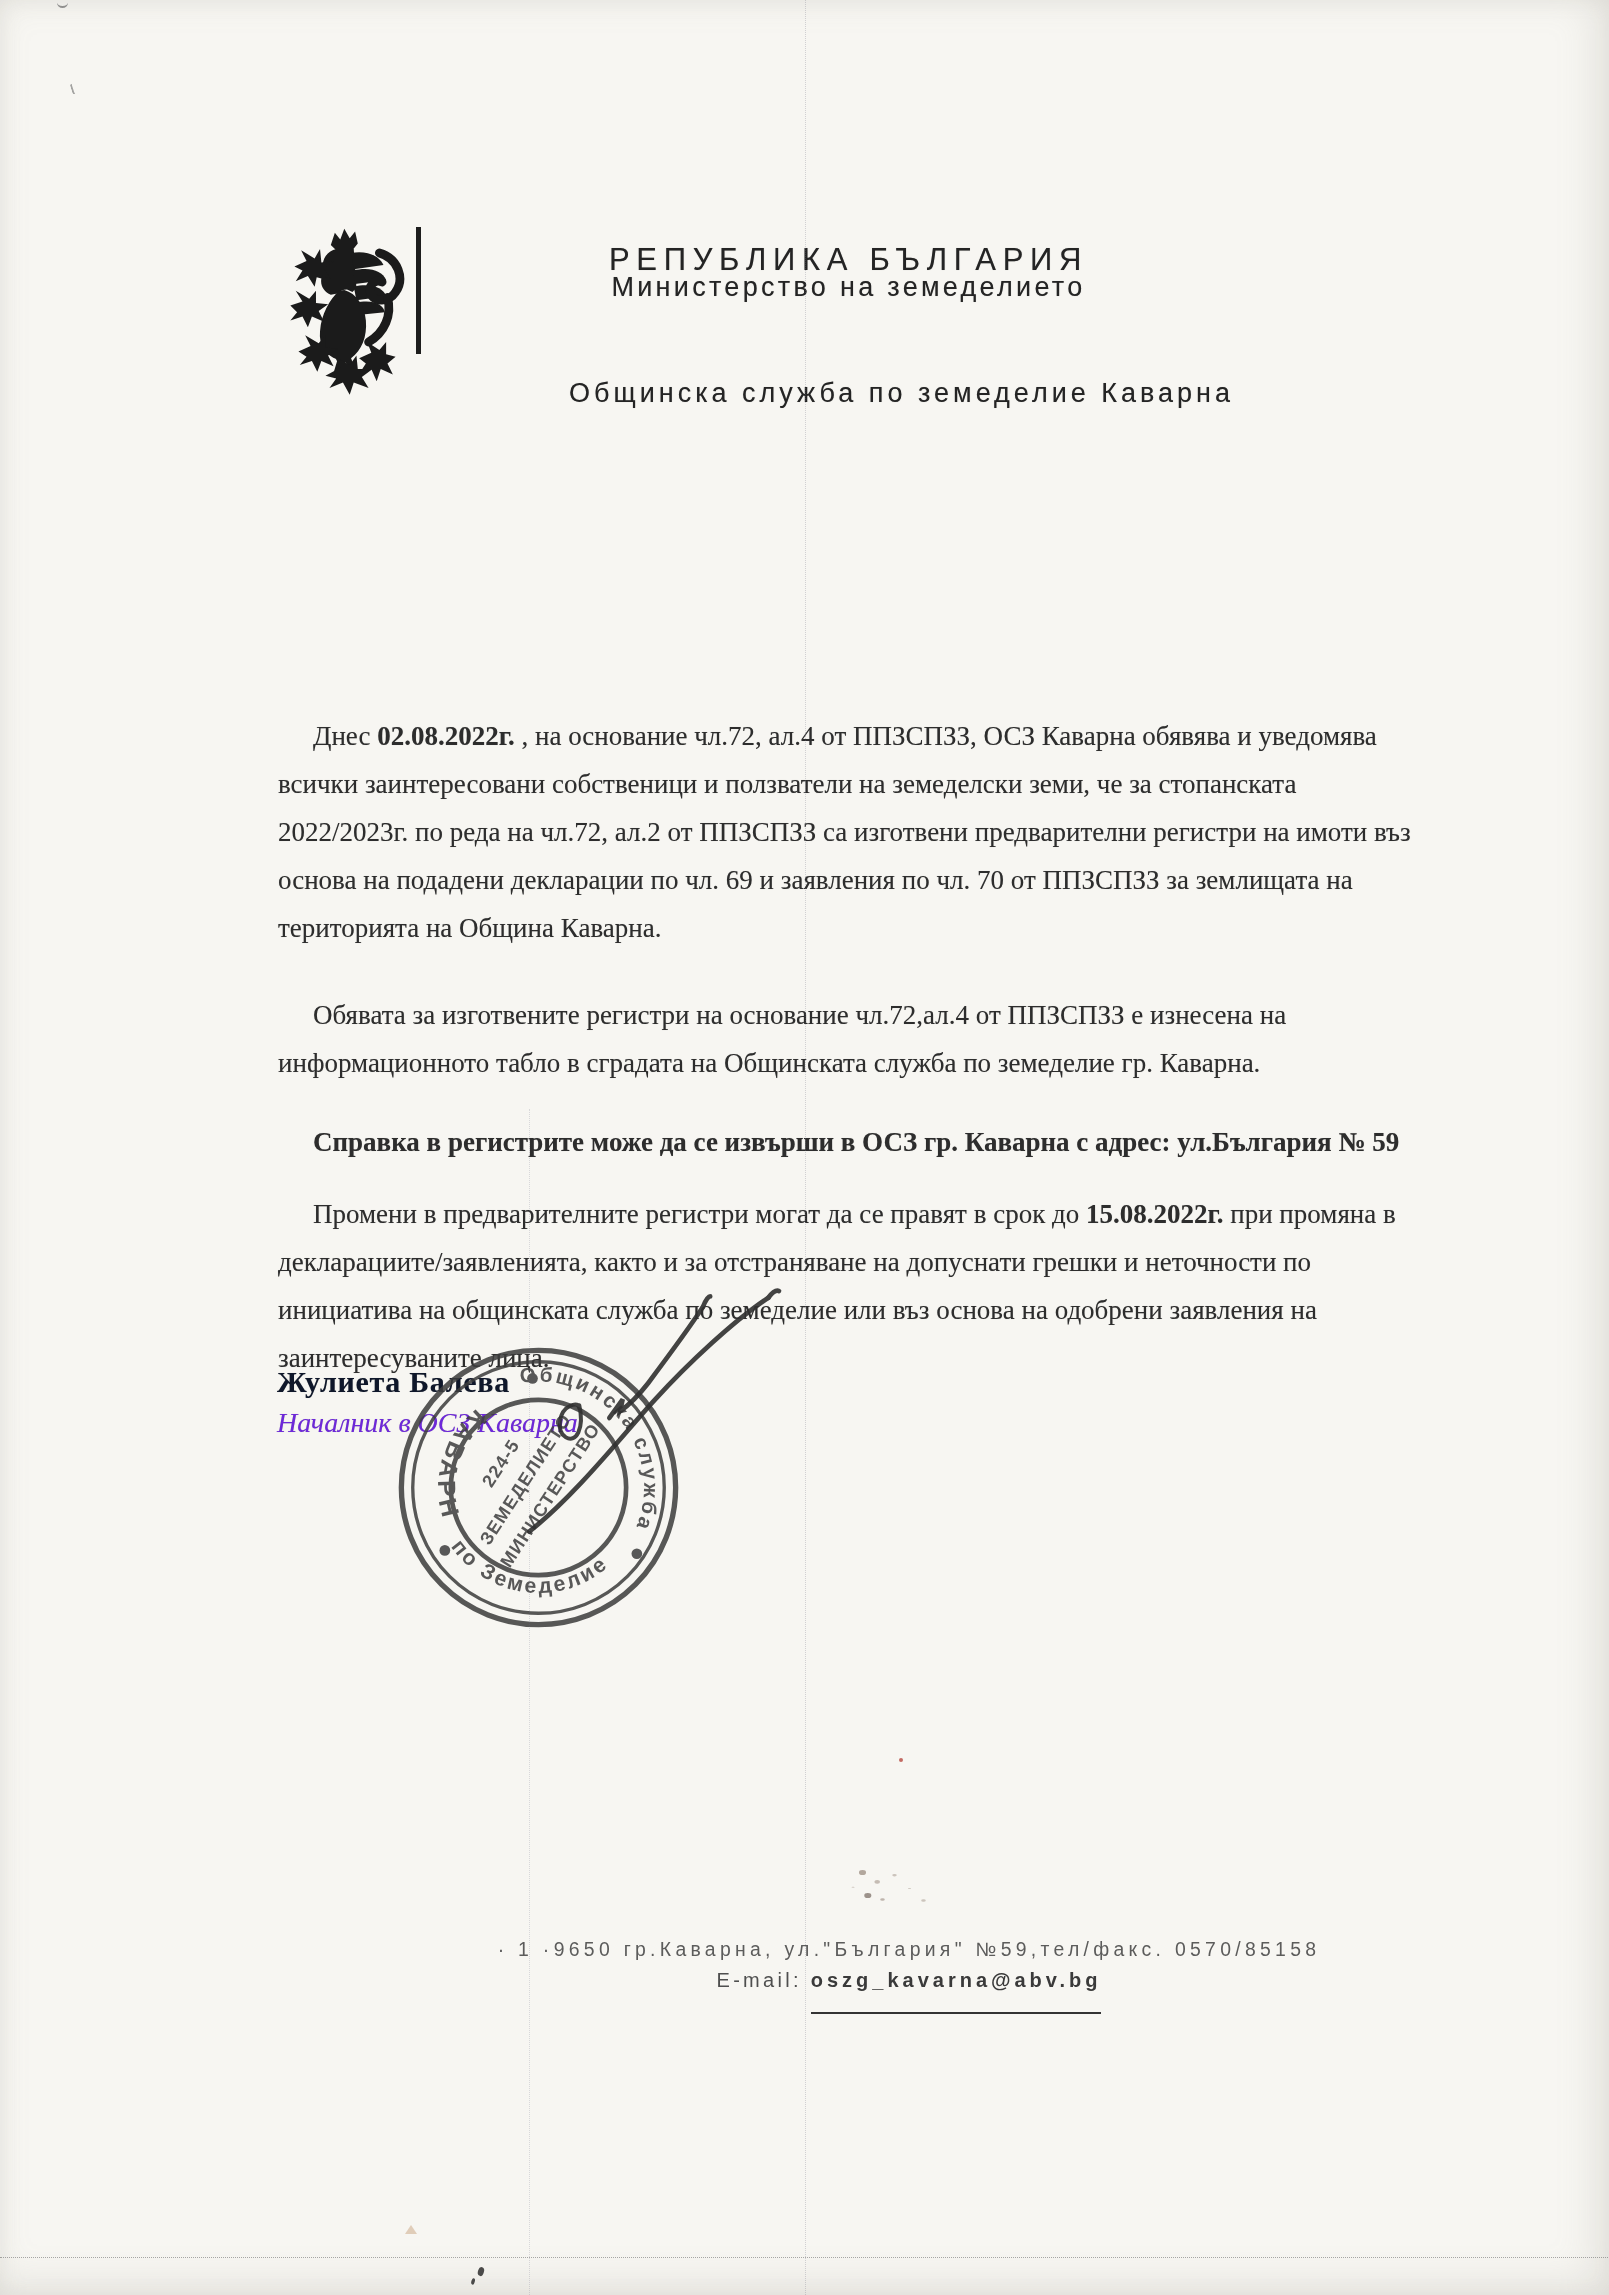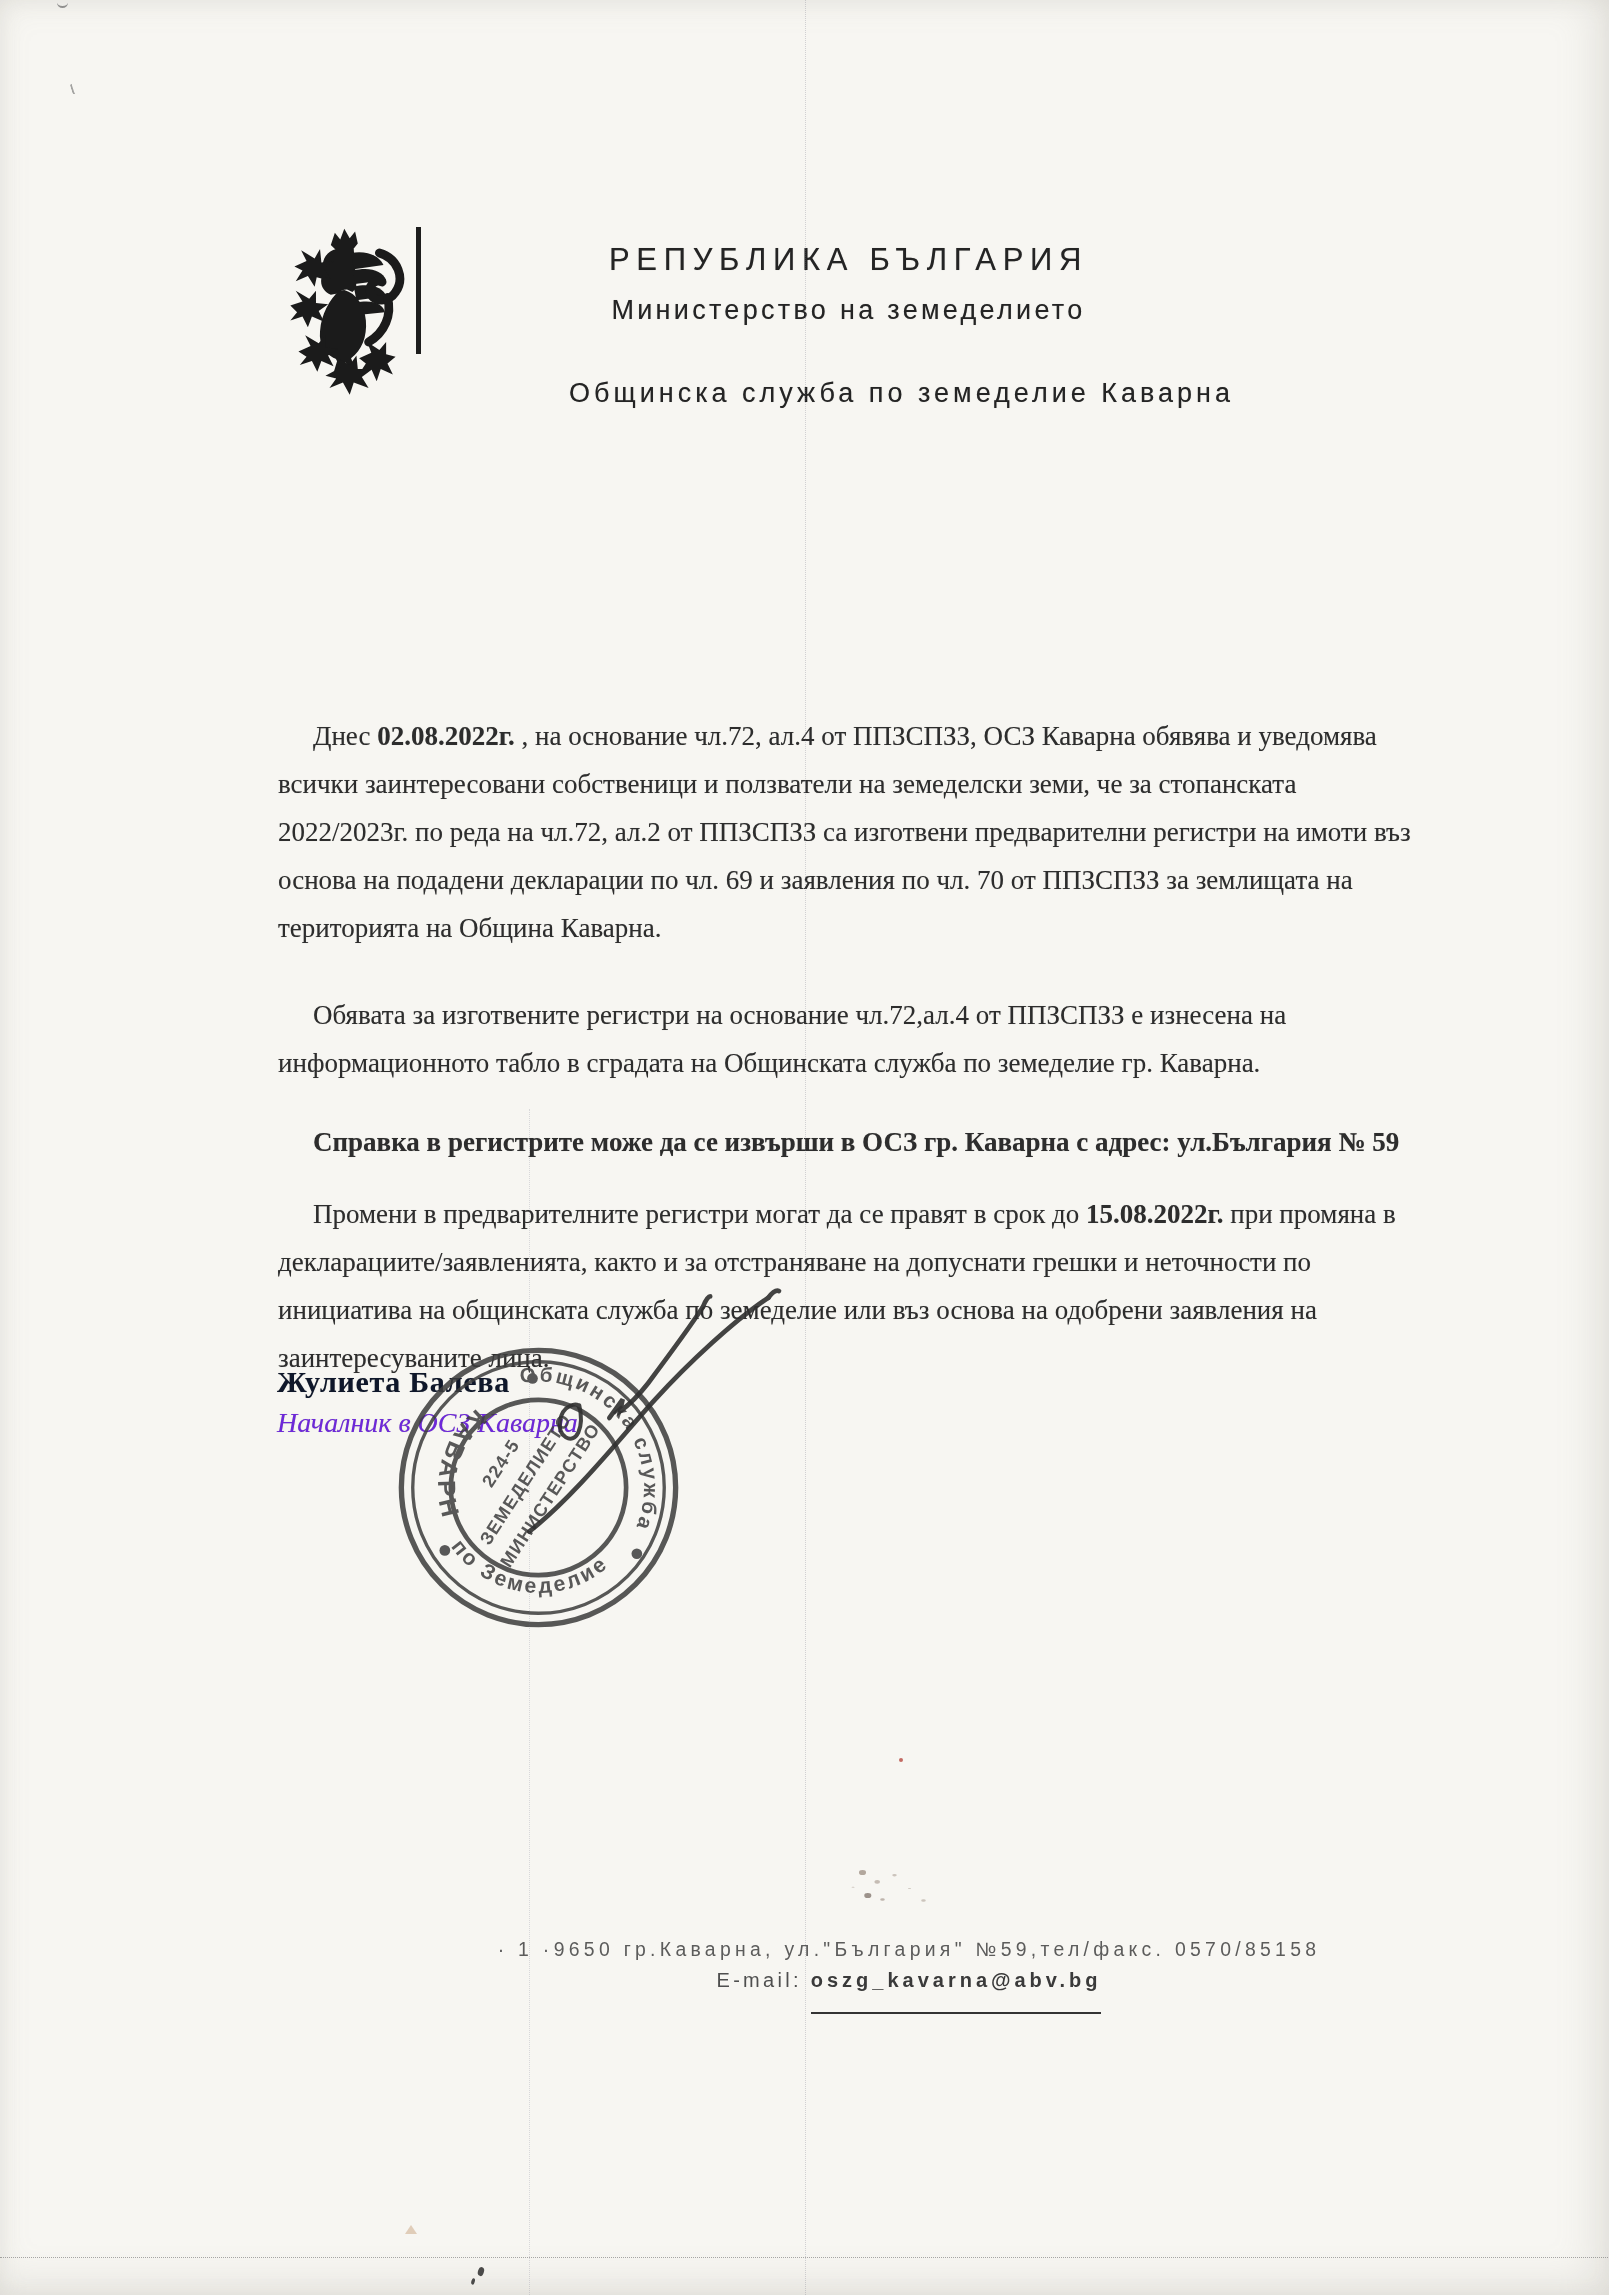--- a/index.html
+++ b/index.html
@@ -11,21 +11,21 @@
     font-family:"Liberation Serif","DejaVu Serif",serif;
     box-shadow:inset -12px -8px 40px rgba(150,145,138,.22), inset 2.7px 1.3px 20px rgba(160,155,148,.10);
   }
   
   .emblem{position:absolute;left:286px;top:226px;width:122px;height:172px;}
   .divider{position:absolute;left:416px;top:227px;width:5.3px;height:127px;background:#1d1d1d;}
   .hline{position:absolute;left:444px;width:809px;text-align:center;
          font-family:"Liberation Sans","DejaVu Sans",sans-serif;font-weight:400;color:#242424;
          white-space:nowrap;text-shadow:0 0 0.7px rgba(30,30,30,.4);}
   .h1{top:242px;font-size:31px;letter-spacing:6.7px;}
-  .h2{top:295px;font-size:27px;letter-spacing:3.3px;}
+  .h2{top:272px;font-size:27px;letter-spacing:3.3px;}
   .h3{top:333px;font-size:27px;letter-spacing:4.7px;}
   .h4{top:378px;font-size:27px;letter-spacing:4px;left:497px;}
   
   .doc-title{position:absolute;left:278px;top:529px;width:1057px;text-align:center;
              font-size:43px;font-weight:700;letter-spacing:20px;color:#262626;
              text-shadow:0 0 0.7px rgba(30,30,30,.45);}
   
   .body-text{position:absolute;left:278px;top:712px;width:1143px;color:#2d2d2d;
              font-size:27px;line-height:48px;text-shadow:0 0 0.7px rgba(40,40,40,.32);}
   .para{margin:0;text-indent:35px;}

